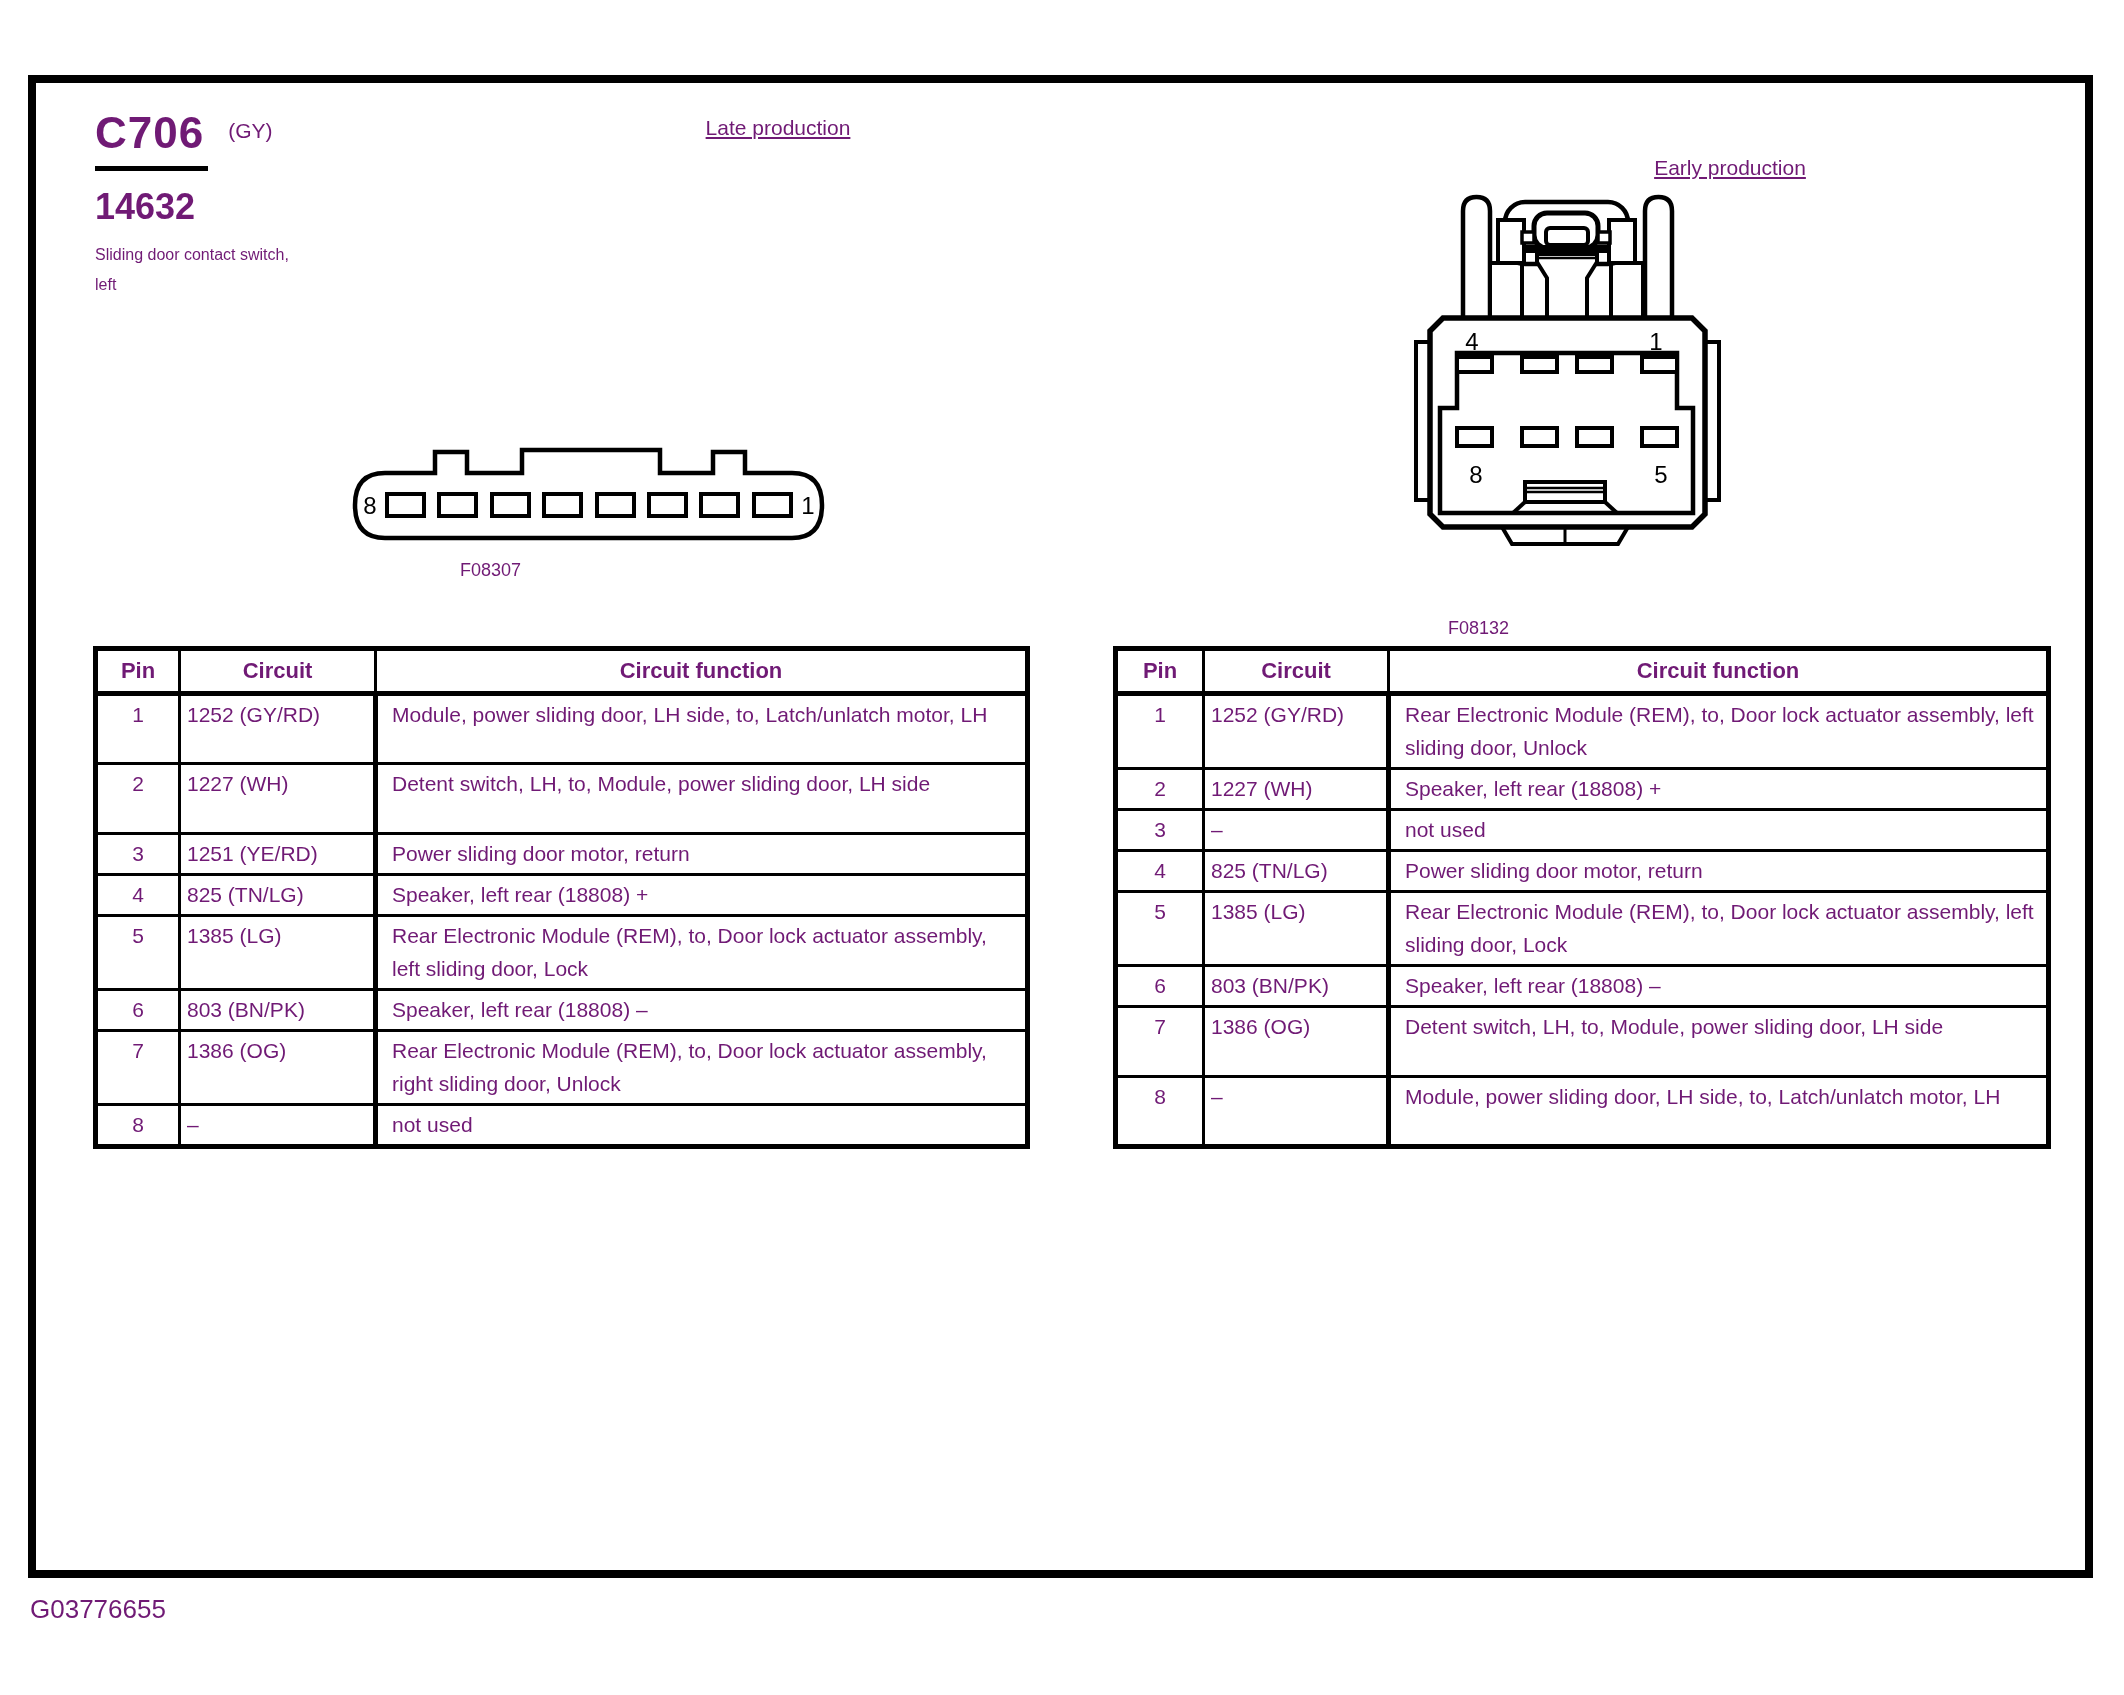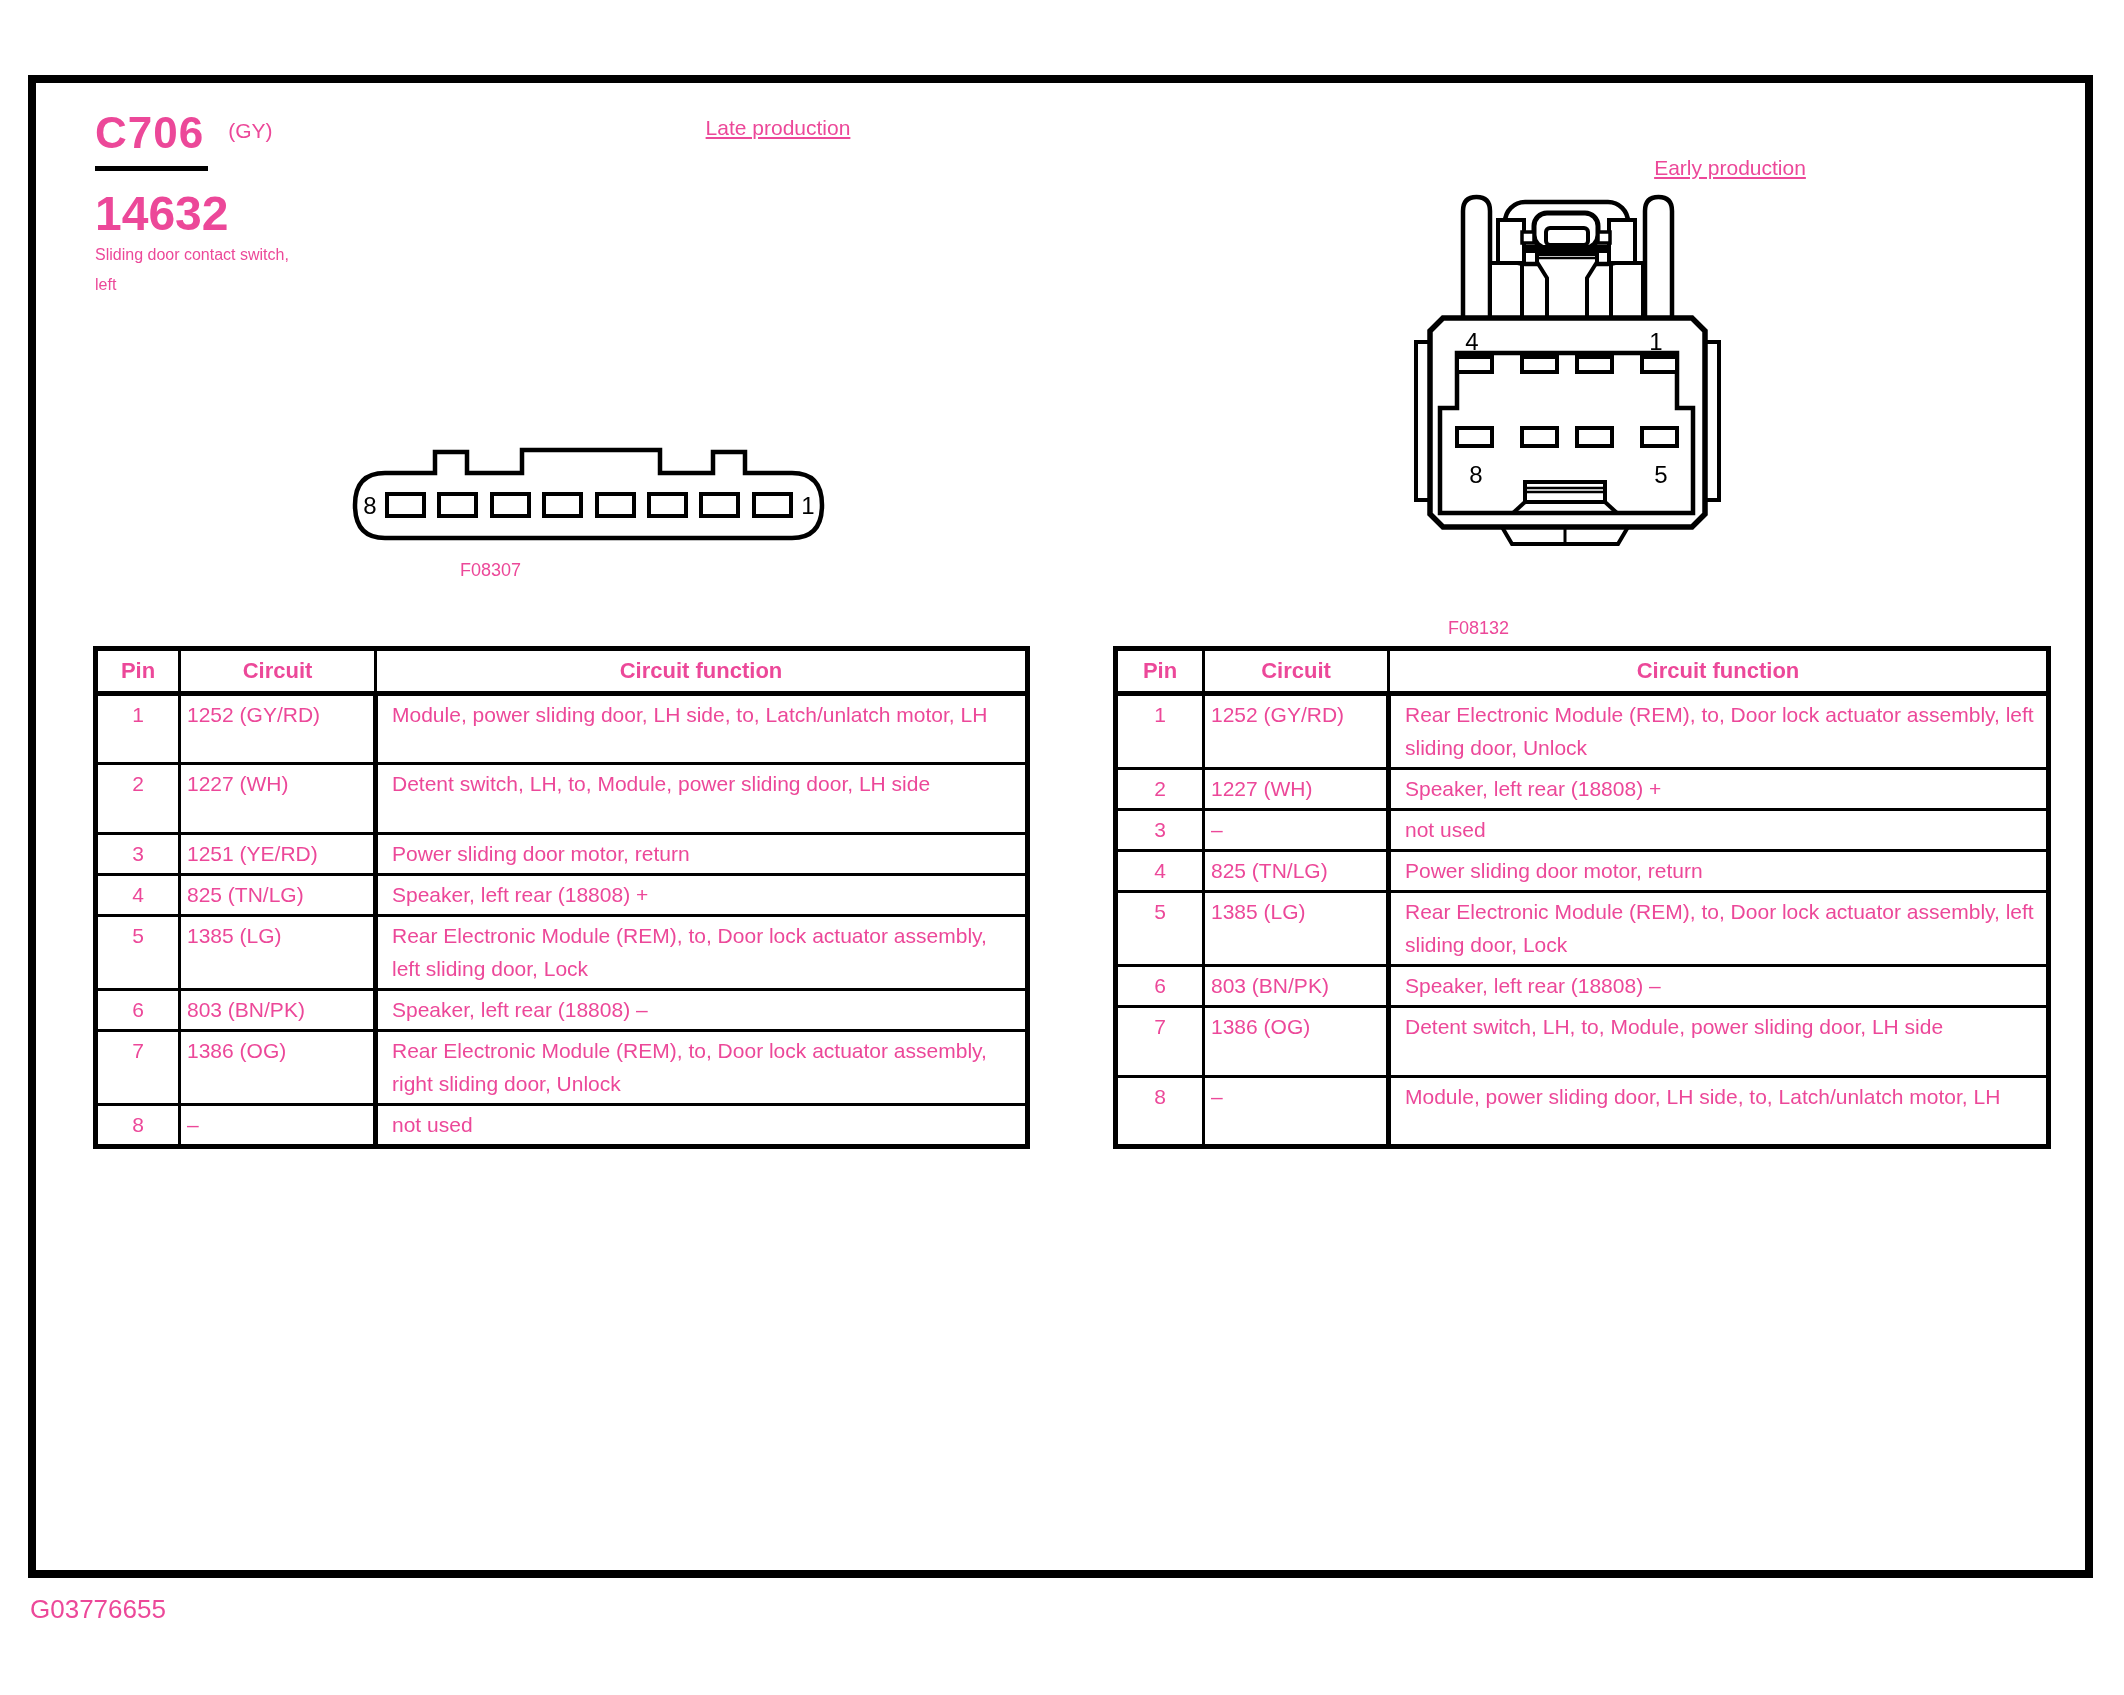--- a/index.html
+++ b/index.html
@@ -1,34 +1,34 @@
 <!DOCTYPE html>
 <html><head>
 <meta charset="utf-8">
 <style>
   html,body{margin:0;padding:0;background:#ffffff;}
   .page{
     position:relative;width:2124px;height:1695px;background:#ffffff;
-    font-family:"Liberation Sans",sans-serif;color:#ec4899;overflow:hidden;
+    font-family:"Liberation Sans",sans-serif;color:#701a75;overflow:hidden;
   }
   .content-box{
     position:absolute;left:28px;top:75px;width:2049px;height:1487px;
     border:8px solid #000;background:#fff;
   }
   .abs{position:absolute;}
   .connector-id{
     left:95px;top:108px;font-size:44px;font-weight:bold;letter-spacing:1px;
   }
   .connector-id .cid{
     display:inline-block;border-bottom:5px solid #000;padding:0 4px 8px 0;
   }
   .connector-id .ccolor{
     font-size:21px;font-weight:normal;letter-spacing:0;margin-left:20px;vertical-align:10px;
   }
-  .part-number{left:95px;top:186px;font-size:48px;font-weight:bold;}
+  .part-number{left:95px;top:186px;font-size:36px;font-weight:bold;}
   .description{left:95px;top:240px;width:200px;font-size:16px;line-height:30px;}
   .prod-title{top:116px;width:300px;text-align:center;font-size:21px;text-decoration:underline;}
   .late-title{left:628px;}
   .early-title{left:1580px;margin-top:40px;}
   .fig-caption{width:250px;text-align:left;font-size:18px;}
   .cap-late{left:460px;top:560px;}
   .cap-early{left:1448px;top:618px;}
   .footer-code{left:30px;top:1594px;font-size:26px;}
 
   table.pinout{

